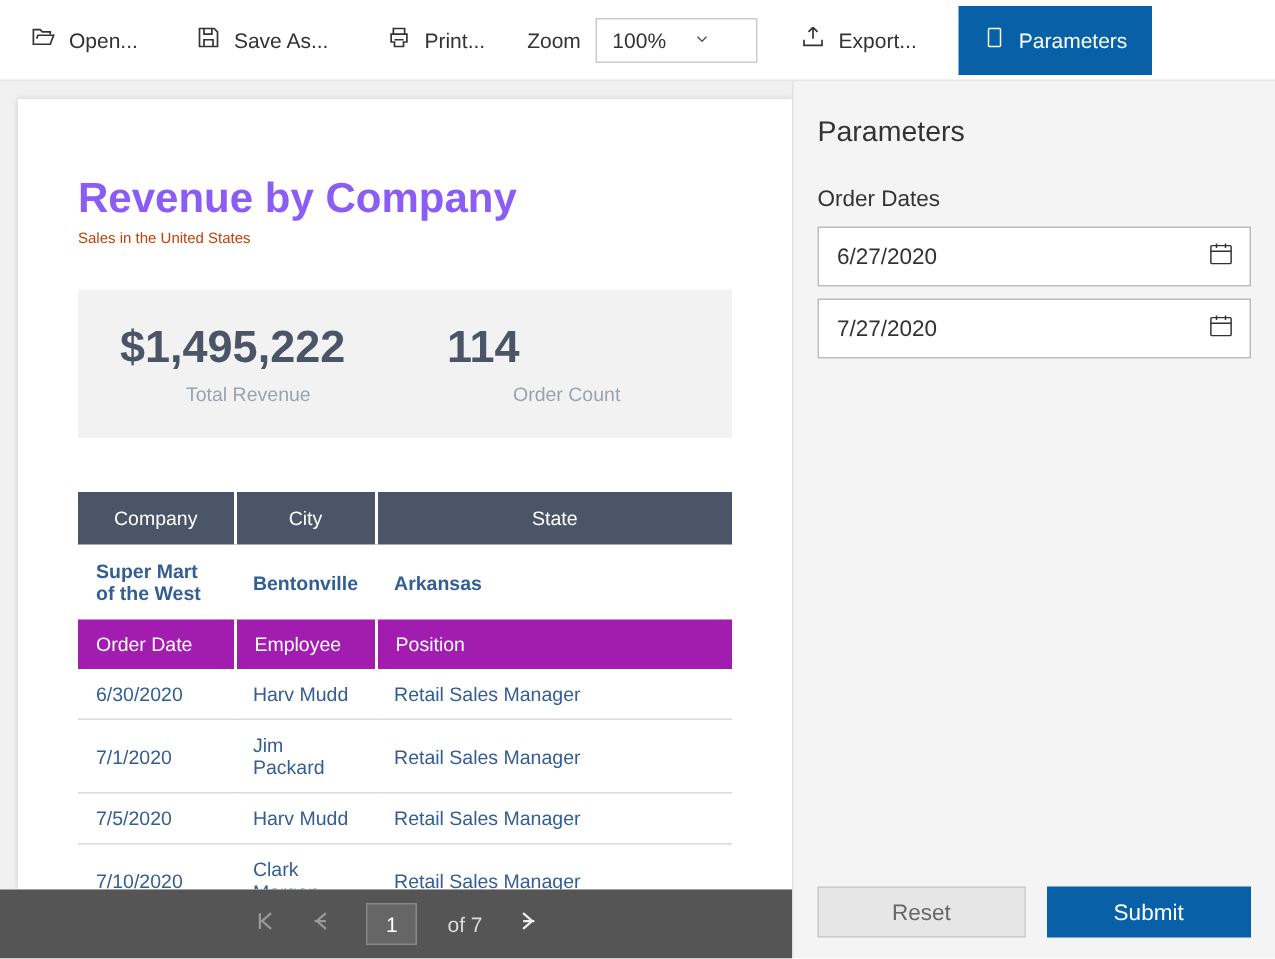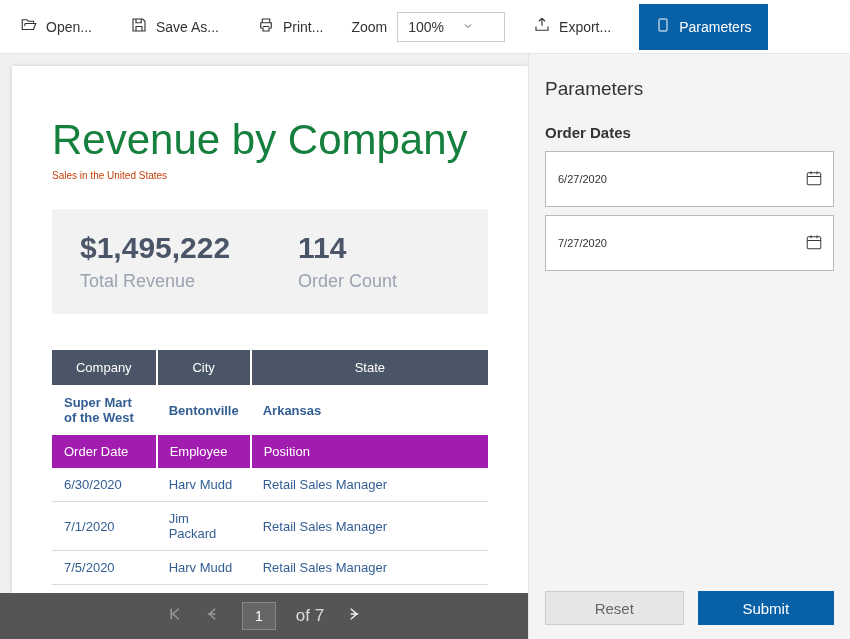--- a/index.html
+++ b/index.html
@@ -38,28 +38,28 @@
   .body-row { display: flex; flex: 1; min-height: 0; }
   .viewer { flex: 1; background: #f0f0f0; display: flex; flex-direction: column; min-width: 0; }
   .paper-wrap { flex: 1; overflow: hidden; padding: 12px 0 0 12px; }
   .paper {
     background: #fff; width: 100%; height: 100%;
     padding: 50px 40px 0 40px; box-shadow: 0 0 4px rgba(0,0,0,.15);
     overflow: hidden;
   }
 
   
-  .rpt-title { font-size: 42px; font-weight: 400; color: #15803d; }
+  .rpt-title { font-size: 28px; font-weight: 700; color: #8b5cf6; }
   .rpt-sub { font-size: 10px; color: #c2410c; margin-top: 6px; }
   .kpi-row { display: flex; margin-top: 28px; }
   .kpi {
     background: #f2f2f2; padding: 22px 28px; flex: 1;
   }
   .kpi-val { font-size: 30px; font-weight: 700; color: #4a5667; }
-  .kpi-lbl { font-size: 18px; color: #9aa3b0; margin-top: 6px; }
+  .kpi-lbl { font-size: 13px; color: #9aa3b0; margin-top: 6px; margin-left: 44px; }
 
   table.rpt { width: 100%; border-collapse: collapse; margin-top: 36px; font-size: 13px; }
   .hdr th {
     background: #4a5667; color: #fff; text-align: center;
     padding: 10px 12px; border-right: 2px solid #fff; font-weight: 500;
   }
   .hdr th:last-child { border-right: none; margin-top: 43px; }
   .grp td { color: #335e94; font-weight: 700; padding: 10px 12px; }
   .sub th {
     background: #a21caf; color: #fff; text-align: left;
@@ -74,34 +74,34 @@
   .pager {
     height: 46px; background: #555; color: #ccc;
     display: flex; align-items: center; justify-content: center; gap: 20px;
   }
   .pager svg { width: 18px; height: 18px; stroke: #999; fill: none; stroke-width: 2; cursor: pointer; }
   .pager .live svg { stroke: #eee; }
   .pg-input {
     width: 34px; height: 28px; text-align: center; background: #666;
     color: #fff; border: 1px solid #888; font-size: 14px;
   }
-  .pg-of { color: #ddd; font-size: 17px; }
+  .pg-of { color: #ddd; font-size: 14px; }
 
   
   .side {
     width: 322px; background: #f4f4f4; border-left: 1px solid #e2e2e2;
     display: flex; flex-direction: column; padding: 24px 16px 14px 16px;
   }
   .side-title { font-size: 19px; color: #333; margin-bottom: 24px; }
-  .prm-label { font-size: 15px; color: #333; margin-bottom: 10px; font-weight: bold; }
+  .prm-label { font-size: 15px; color: #333; margin-bottom: 10px; }
   .date-field {
-    background: #fff; border: 1px solid #bbb; height: 56px;
+    background: #fff; border: 1px solid #bbb; height: 40px;
     display: flex; align-items: center; justify-content: space-between;
     padding: 0 10px 0 12px; margin-bottom: 8px; cursor: pointer;
-    font-size: 11px; color: #333;
+    font-size: 15px; color: #333;
   }
   .date-field svg { width: 18px; height: 18px; stroke: #333; fill: none; stroke-width: 1.3; }
 
   .side-actions { margin-top: auto; display: flex; gap: 14px; }
   .btn {
     flex: 1; height: 34px; display: flex; align-items: center; justify-content: center;
     font-size: 15px; cursor: pointer; text-align: center;
   }
   .btn-reset { background: #e6e6e6; border: 1px solid #ccc; color: #666; }
   .btn-submit { background: #0861a7; color: #fff; }

